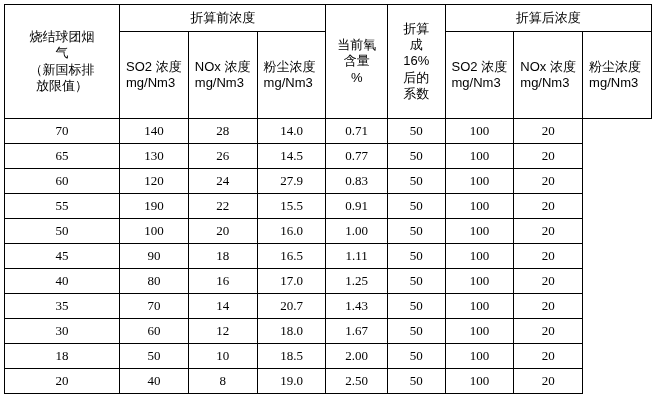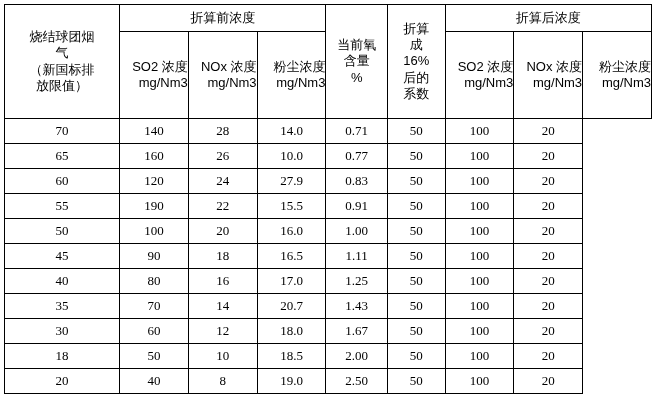--- a/index.html
+++ b/index.html
@@ -45,21 +45,21 @@
     height: 86px;
     font-family: "Liberation Sans", sans-serif;
     font-size: 13px;
     padding: 2px 4px;
   }
   .col-head .line {
     display: block;
     white-space: nowrap;
   }
   .col-head.left-pad {
-    text-align: right;
+    text-align: left;
     padding-left: 6px;
   }
   .rowlabel {
     font-family: Liberation Sans, sans-serif;
     font-size: 14px;
     line-height: 1.5;
     padding: 0 6px;
     margin-top: 16px;
   }
   .rowlabel span {
@@ -155,23 +155,23 @@
         <td class="num">140</td>
         <td class="num">28</td>
         <td class="numc">14.0</td>
         <td class="numc">0.71</td>
         <td class="num">50</td>
         <td class="num">100</td>
         <td class="num">20</td>
       </tr>
       <tr>
         <td class="num">65</td>
-        <td class="num">160</td>
+        <td class="num">130</td>
         <td class="num">26</td>
-        <td class="numc">10.0</td>
+        <td class="numc">14.5</td>
         <td class="numc">0.77</td>
         <td class="num">50</td>
         <td class="num">100</td>
         <td class="num">20</td>
       </tr>
       <tr>
         <td class="num">60</td>
         <td class="num">120</td>
         <td class="num">24</td>
         <td class="numc">27.9</td>

